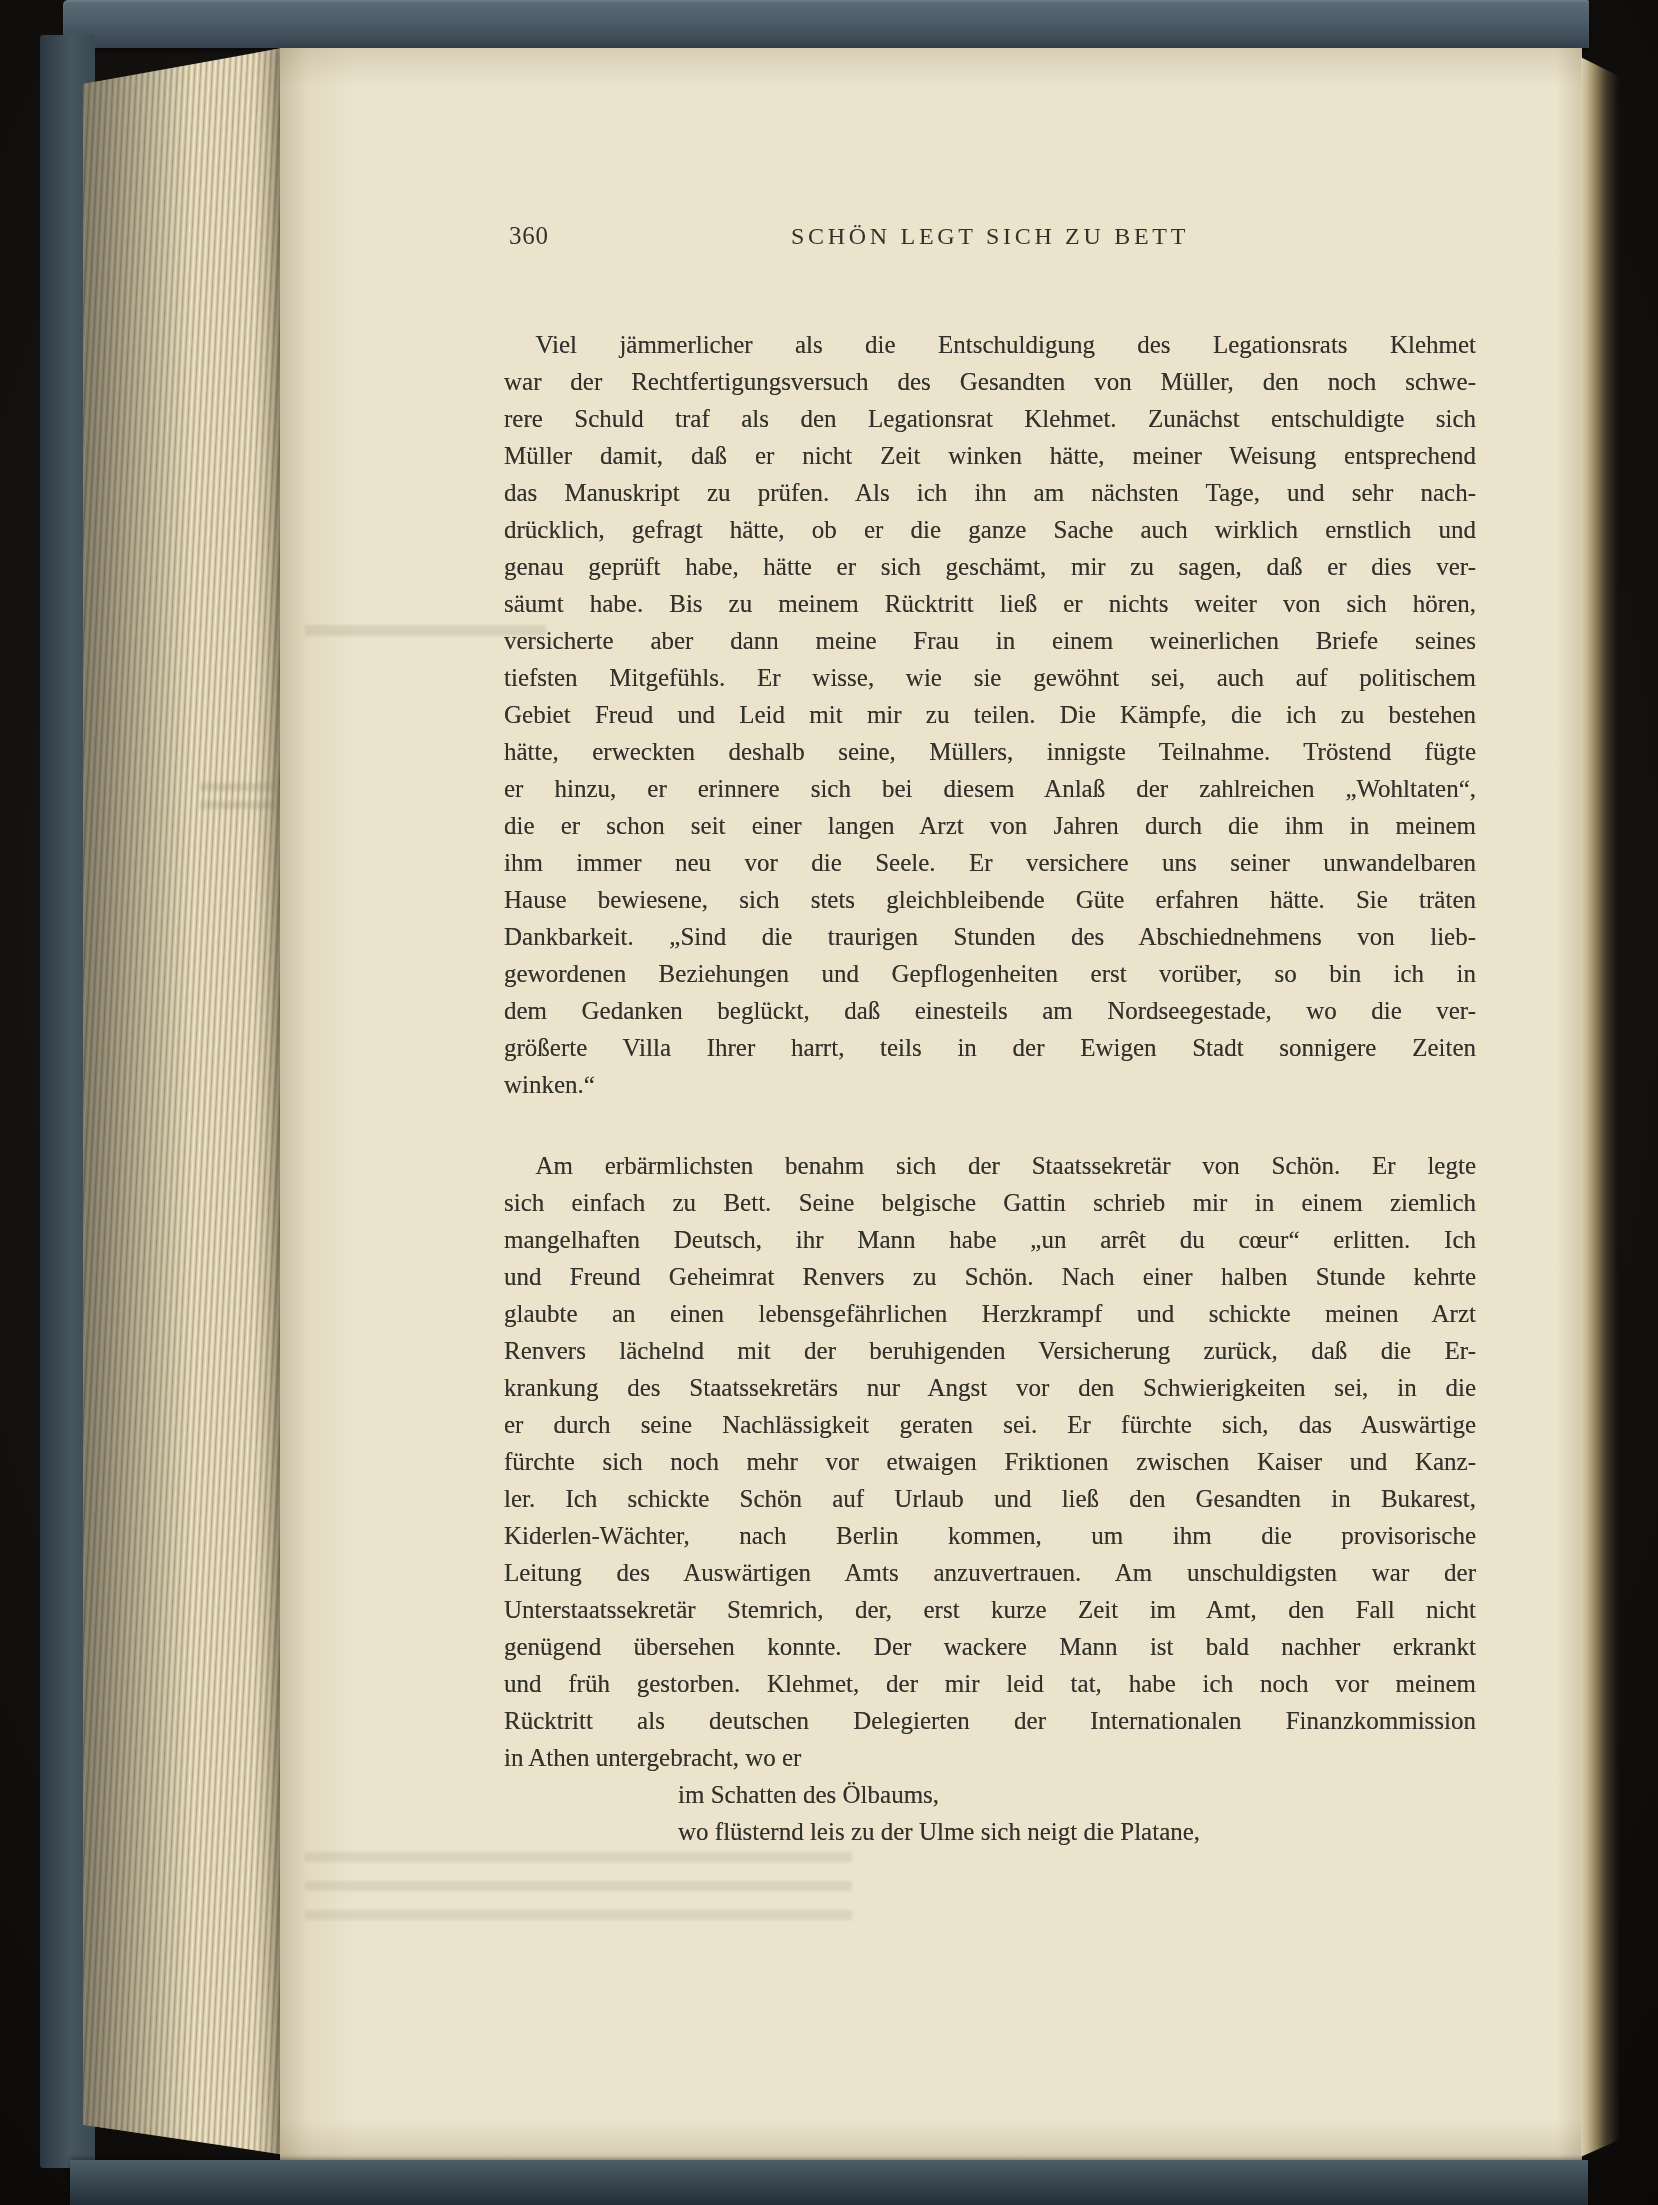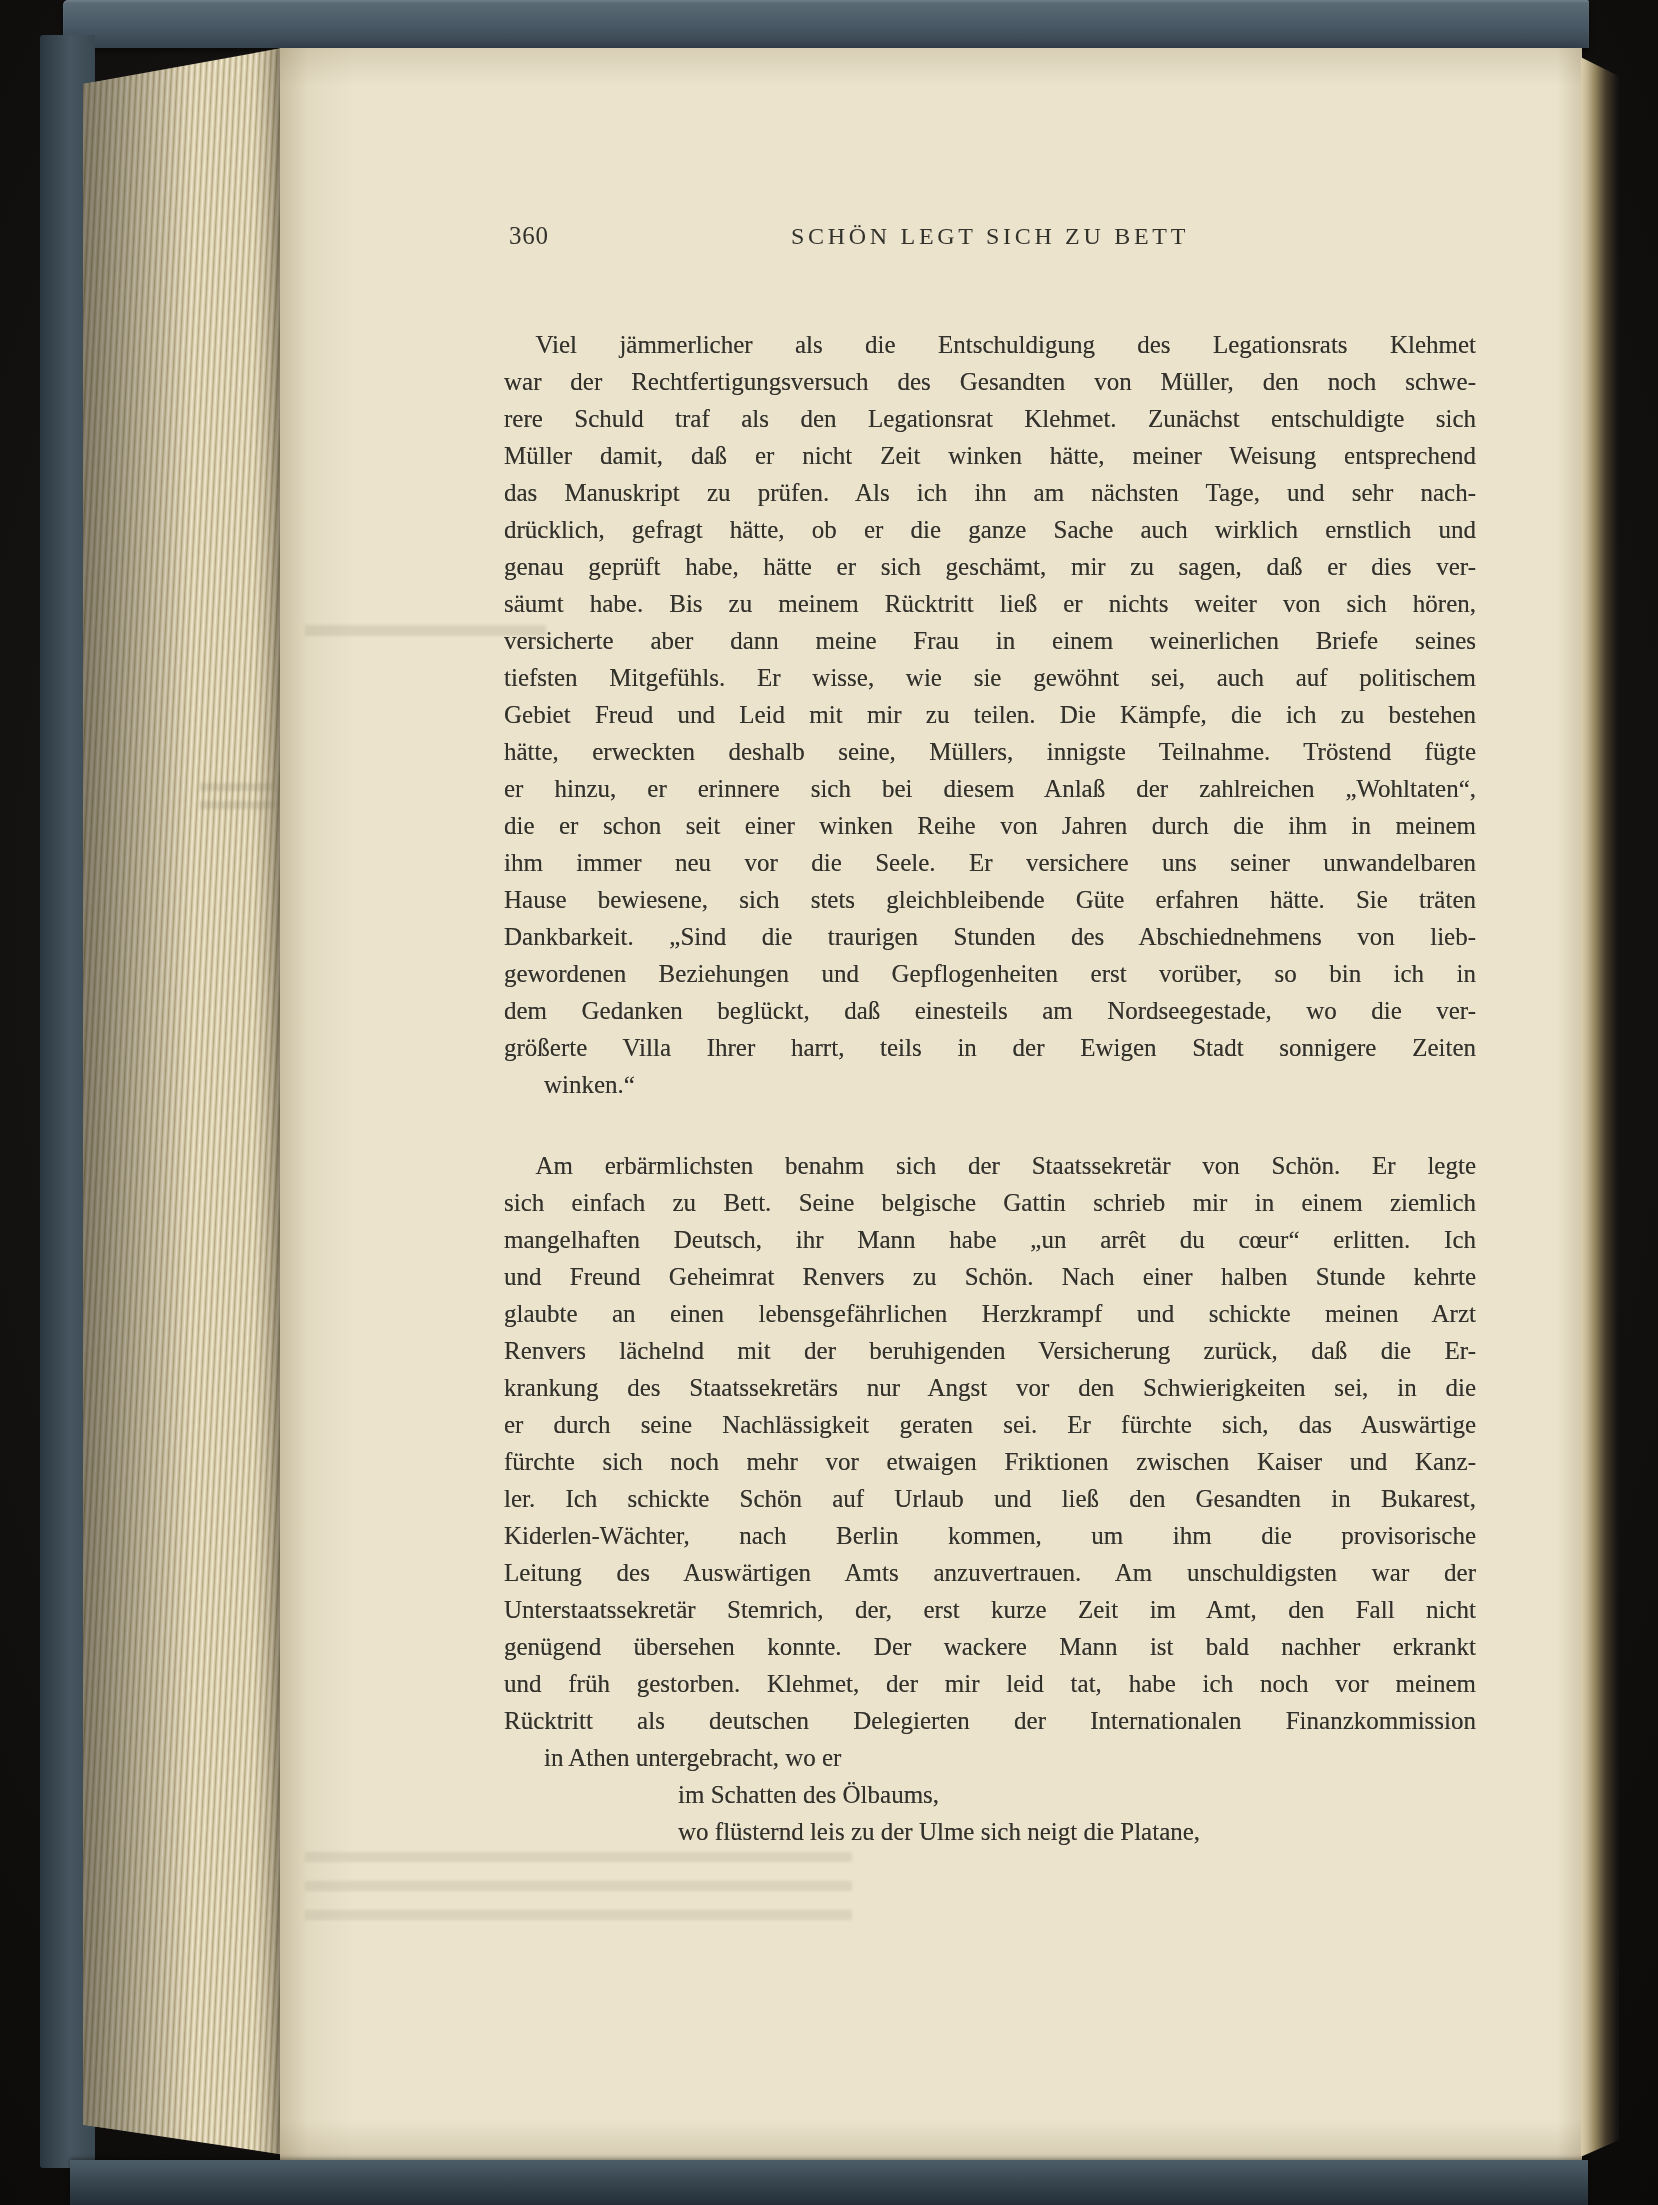--- a/index.html
+++ b/index.html
@@ -83,21 +83,21 @@
 
   .text-block { position: absolute; left: 224px; top: 234px; width: 972px; }
 
   .text-line {
     font-size: 25px; line-height: 37px;
     text-align: justify; text-align-last: justify;
     white-space: normal;
     text-shadow: 0 0 0.4px rgba(45,44,38,0.55);
   }
   .text-line.first { padding-left: 31.5px; margin-top: 44px; }
-  .text-line.last  { text-align: left; text-align-last: left; margin-left: 40px; }
+  .text-line.last  { text-align: left; text-align-last: left; }
 
   .verse { margin-left: 174px; }
   .verse-line {
     font-size: 25px; line-height: 37px;
     text-shadow: 0 0 0.4px rgba(45,44,38,0.55);
   }
 </style>
 </head>
 <body>
 
@@ -125,21 +125,21 @@
             <div class="text-line">Müller damit, daß er nicht Zeit winken hätte, meiner Weisung entsprechend</div>
             <div class="text-line">das Manuskript zu prüfen. Als ich ihn am nächsten Tage, und sehr nach-</div>
             <div class="text-line">drücklich, gefragt hätte, ob er die ganze Sache auch wirklich ernstlich und</div>
             <div class="text-line">genau geprüft habe, hätte er sich geschämt, mir zu sagen, daß er dies ver-</div>
             <div class="text-line">säumt habe. Bis zu meinem Rücktritt ließ er nichts weiter von sich hören,</div>
             <div class="text-line">versicherte aber dann meine Frau in einem weinerlichen Briefe seines</div>
             <div class="text-line">tiefsten Mitgefühls. Er wisse, wie sie gewöhnt sei, auch auf politischem</div>
             <div class="text-line">Gebiet Freud und Leid mit mir zu teilen. Die Kämpfe, die ich zu bestehen</div>
             <div class="text-line">hätte, erweckten deshalb seine, Müllers, innigste Teilnahme. Tröstend fügte</div>
             <div class="text-line">er hinzu, er erinnere sich bei diesem Anlaß der zahlreichen „Wohltaten“,</div>
-            <div class="text-line">die er schon seit einer winken Reihe von Jahren durch die ihm in meinem</div>
+            <div class="text-line">die er schon seit einer langen Arzt von Jahren durch die ihm in meinem</div>
             <div class="text-line">ihm immer neu vor die Seele. Er versichere uns seiner unwandelbaren</div>
             <div class="text-line">Hause bewiesene, sich stets gleichbleibende Güte erfahren hätte. Sie träten</div>
             <div class="text-line">Dankbarkeit. „Sind die traurigen Stunden des Abschiednehmens von lieb-</div>
             <div class="text-line">gewordenen Beziehungen und Gepflogenheiten erst vorüber, so bin ich in</div>
             <div class="text-line">dem Gedanken beglückt, daß einesteils am Nordseegestade, wo die ver-</div>
             <div class="text-line">größerte Villa Ihrer harrt, teils in der Ewigen Stadt sonnigere Zeiten</div>
             <div class="text-line last">winken.“</div>
           </div>
           <div class="paragraph">
             <div class="text-line first">Am erbärmlichsten benahm sich der Staatssekretär von Schön. Er legte</div>

